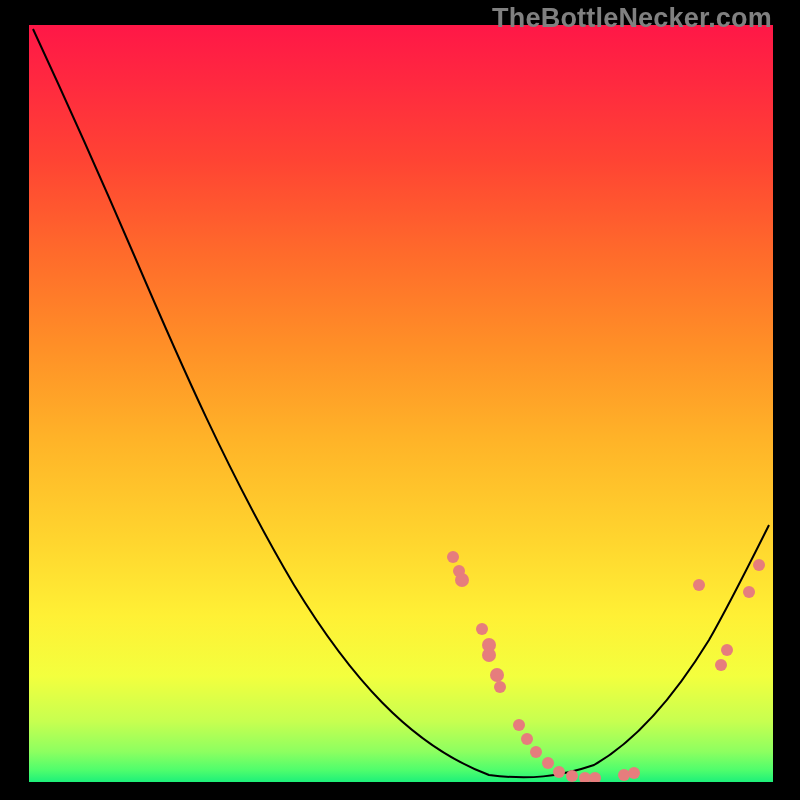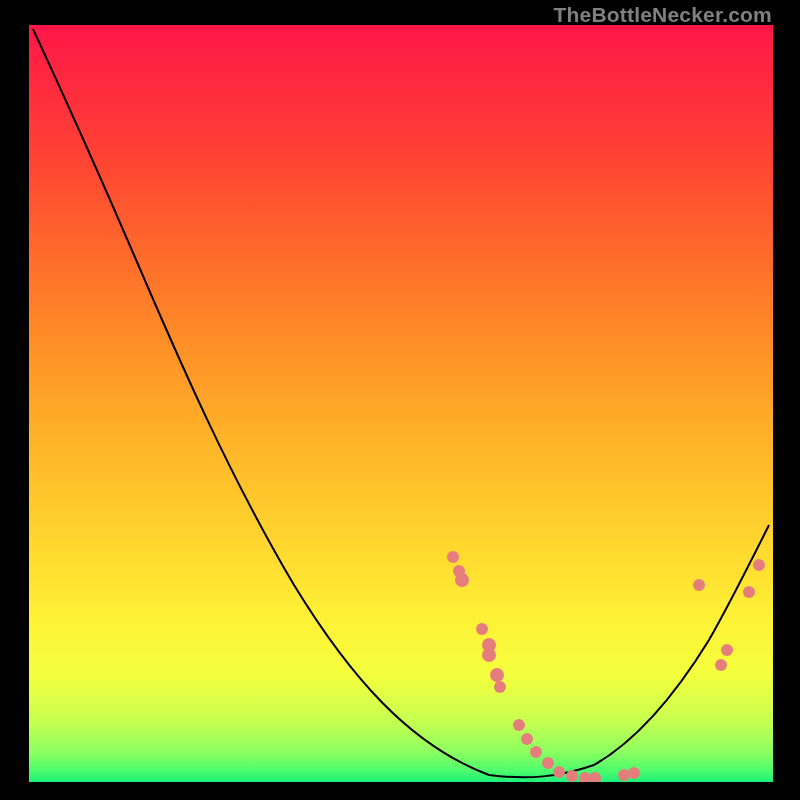--- a/index.html
+++ b/index.html
@@ -16,21 +16,21 @@
     top: 25px;
     width: 744px;
     height: 757px;
     background: #ffffff;
   }
   .watermark {
     position: absolute;
     top: 3px;
     right: 28px;
     font-family: Arial, Helvetica, sans-serif;
-    font-size: 21px;
+    font-size: 27px;
     font-weight: bold;
     color: #808080;
     letter-spacing: 0.2px;
   }
   svg {
     position: absolute;
     left: 29px;
     top: 25px;
   }
 </style>

